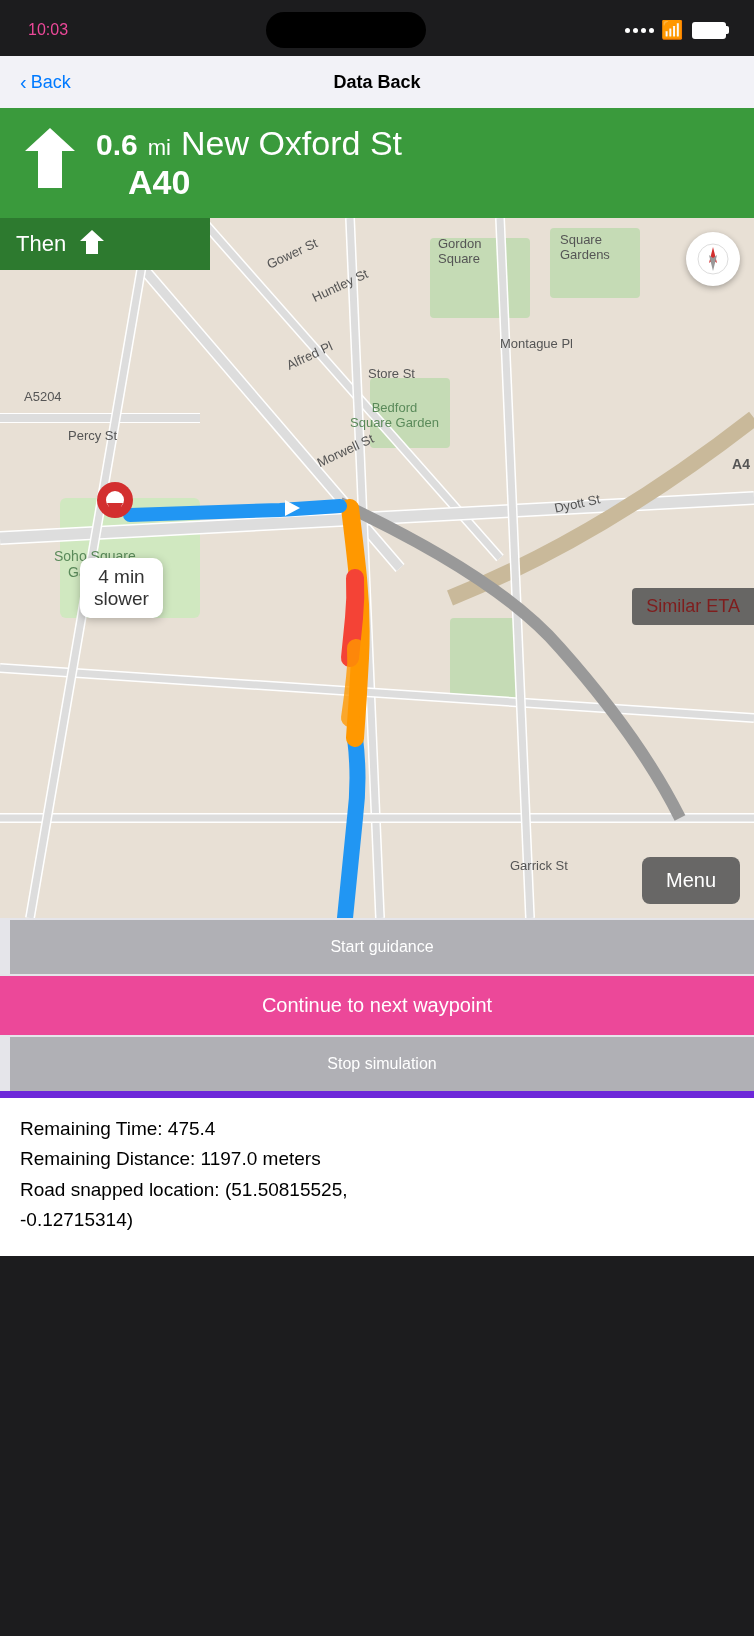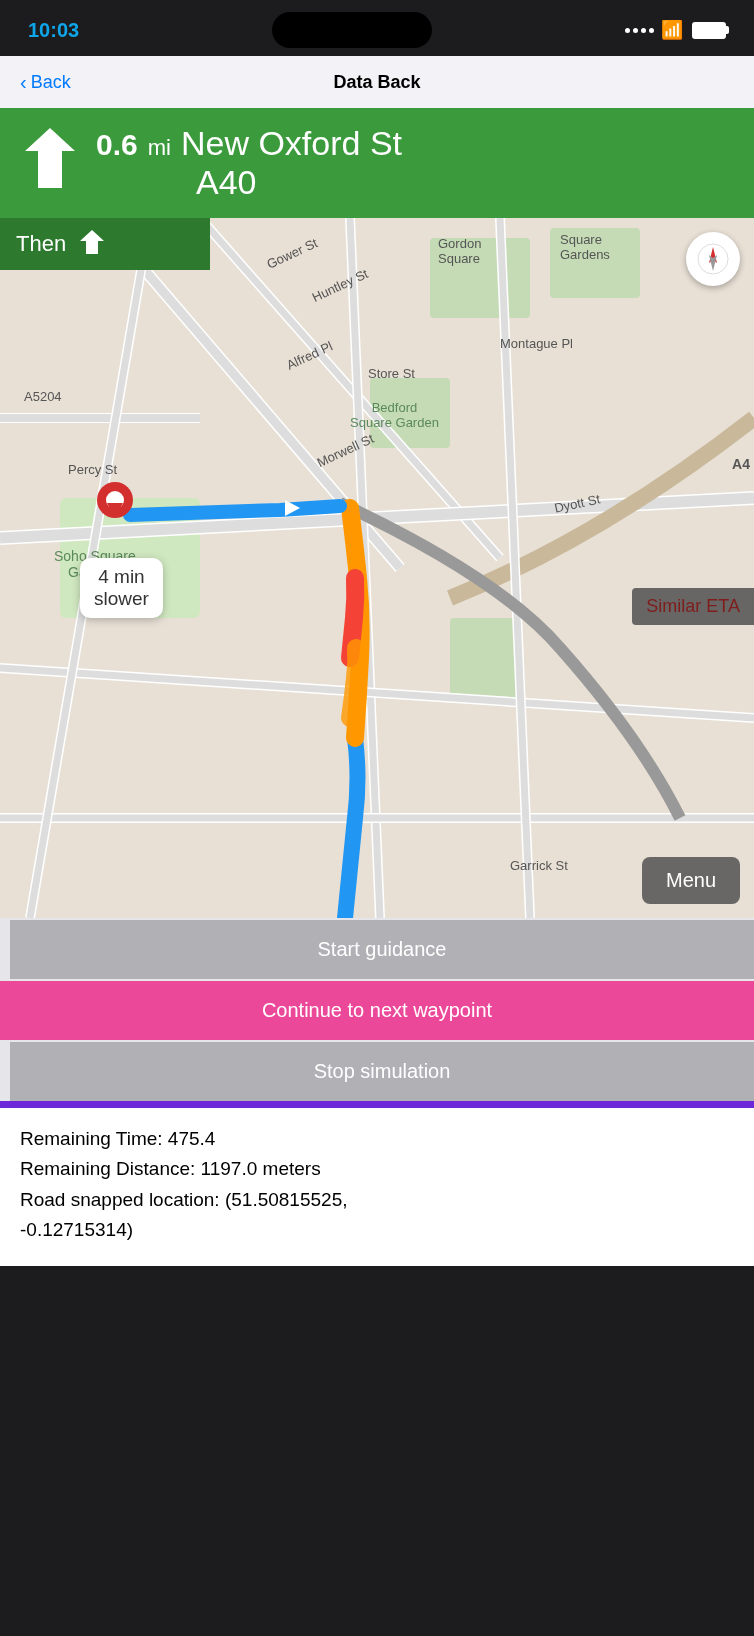--- a/index.html
+++ b/index.html
@@ -15,23 +15,23 @@
     
     .status-bar {
       background: #1c1c1e;
       display: flex;
       align-items: center;
       justify-content: space-between;
       padding: 12px 28px 8px 28px;
       height: 56px;
     }
     .status-time {
-      color: #0ea5e9;
-      font-size: 20px;
-      font-weight: 700;
+      color: #ec4899;
+      font-size: 16px;
+      font-weight: 400;
     }
     .status-notch {
       width: 160px;
       height: 36px;
       background: #000;
       border-radius: 20px;
     }
     .status-icons {
       display: flex;
       align-items: center;
@@ -214,21 +214,21 @@
     }
     .btn-row.single {
       display: block;
       background: #e5e5ea;
     }
 
     .ctrl-btn {
       flex: 1;
       background: #b0b0b5;
       color: white;
-      font-size: 20px;
+      font-size: 16px;
       font-weight: 400;
       padding: 18px 8px;
       border: none;
       cursor: pointer;
       text-align: center;
       border-radius: 0;
       margin-left: 10px;
     }
 
     .ctrl-btn-full {
@@ -330,21 +330,21 @@
       <svg width="60" height="70" viewBox="0 0 60 70" fill="white">
         <path d="M30 5 L55 28 L42 28 L42 65 L18 65 L18 28 L5 28 Z" fill="white"></path>
       </svg>
     </span>
     <div class="nav-street-info">
       <div style="display:flex;align-items:baseline;gap:10px;">
         <span style="color:white;font-size:30px;font-weight:600;">0.6</span>
           <span style="color:white;font-size:22px;">mi</span>
         <span style="color:white;font-size:34px;font-weight:500;">New Oxford St</span>
       </div>
-      <span style="color:white;font-size:34px;font-weight:400;margin-left:100px;">A40</span>
+      <span style="color:white;font-size:34px;font-weight:700;margin-left:32px;">A40</span>
     </div>
   </div>
 </div>
 
 <div class="map-container-wrapper">
 
   <div class="then-bar">
     <span class="then-label">Then</span>
     <span style="color:white;">
       <svg width="28" height="28" viewBox="0 0 28 28" fill="white">
@@ -414,21 +414,21 @@
     </svg>
 
     <div class="street-label" style="top:28px;left:265px;transform:rotate(-25deg);">Gower St</div>
     <div class="street-label" style="top:60px;left:310px;transform:rotate(-25deg);">Huntley St</div>
     <div class="street-label" style="top:18px;left:438px;">Gordon<br>Square</div>
     <div class="street-label" style="top:14px;left:560px;">Square<br>Gardens</div>
     <div class="street-label" style="top:148px;left:24px;margin-top:23px;">A5204</div>
     <div class="street-label" style="top:130px;left:285px;transform:rotate(-25deg);">Alfred Pl</div>
     <div class="street-label" style="top:148px;left:368px;">Store St</div>
     <div class="street-label" style="top:118px;left:500px;">Montague Pl</div>
-    <div class="street-label" style="top:210px;left:68px;margin-top:34px;">Percy St</div>
+    <div class="street-label" style="top:210px;left:68px;">Percy St</div>
     <div class="street-label" style="top:225px;left:315px;transform:rotate(-25deg);">Morwell St</div>
     <div class="park-label" style="top:182px;left:350px;">Bedford<br>Square Garden</div>
     <div class="street-label" style="top:278px;left:554px;transform:rotate(-12deg);">Dyott St</div>
     <div class="street-label" style="top:640px;left:510px;">Garrick St</div>
     <div class="park-label" style="top:330px;left:54px;font-size:14px;font-weight:500;">Soho Square<br>Gardens</div>
     <div class="street-label" style="top:238px;right:4px;font-size:14px;font-weight:600;">A4</div>
 
     <div class="compass">
       <svg width="32" height="32" viewBox="0 0 32 32">
         <circle cx="16" cy="16" r="15" fill="white" stroke="#ddd" stroke-width="1"></circle>

